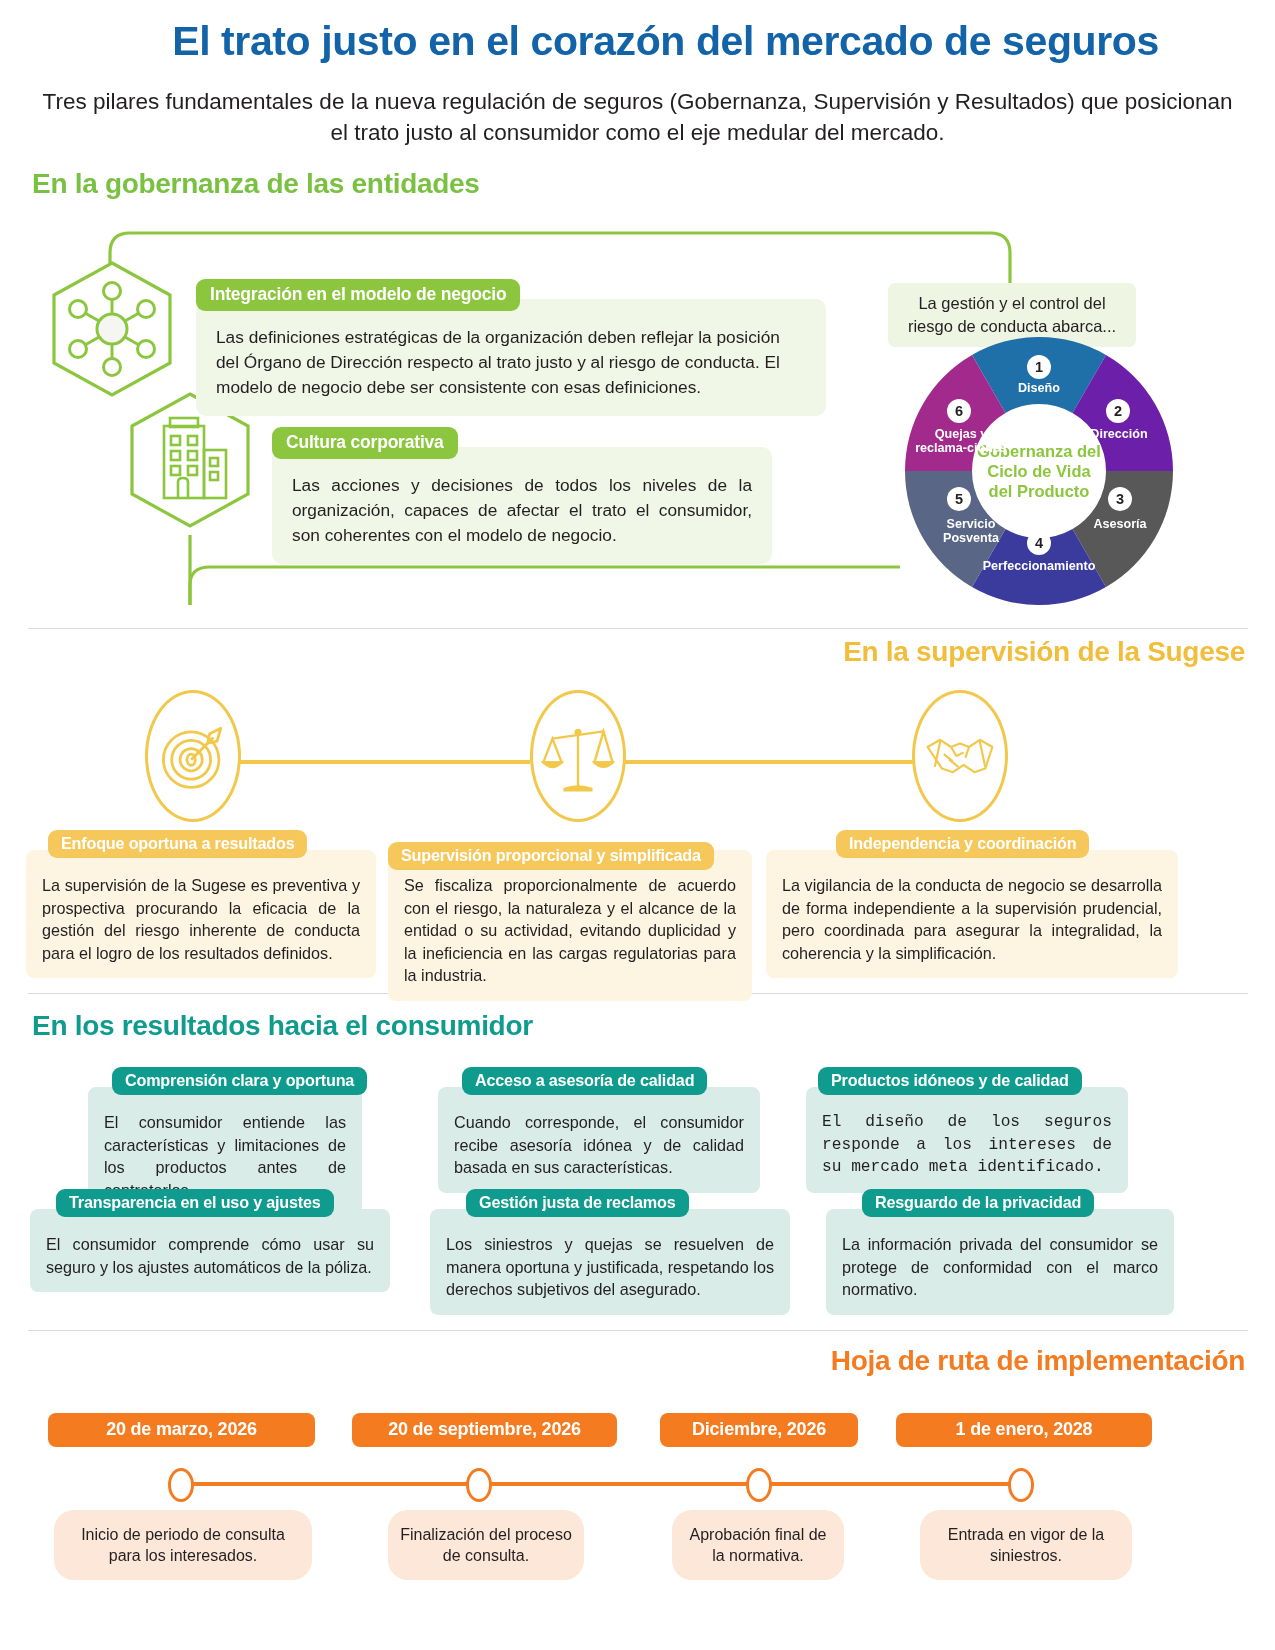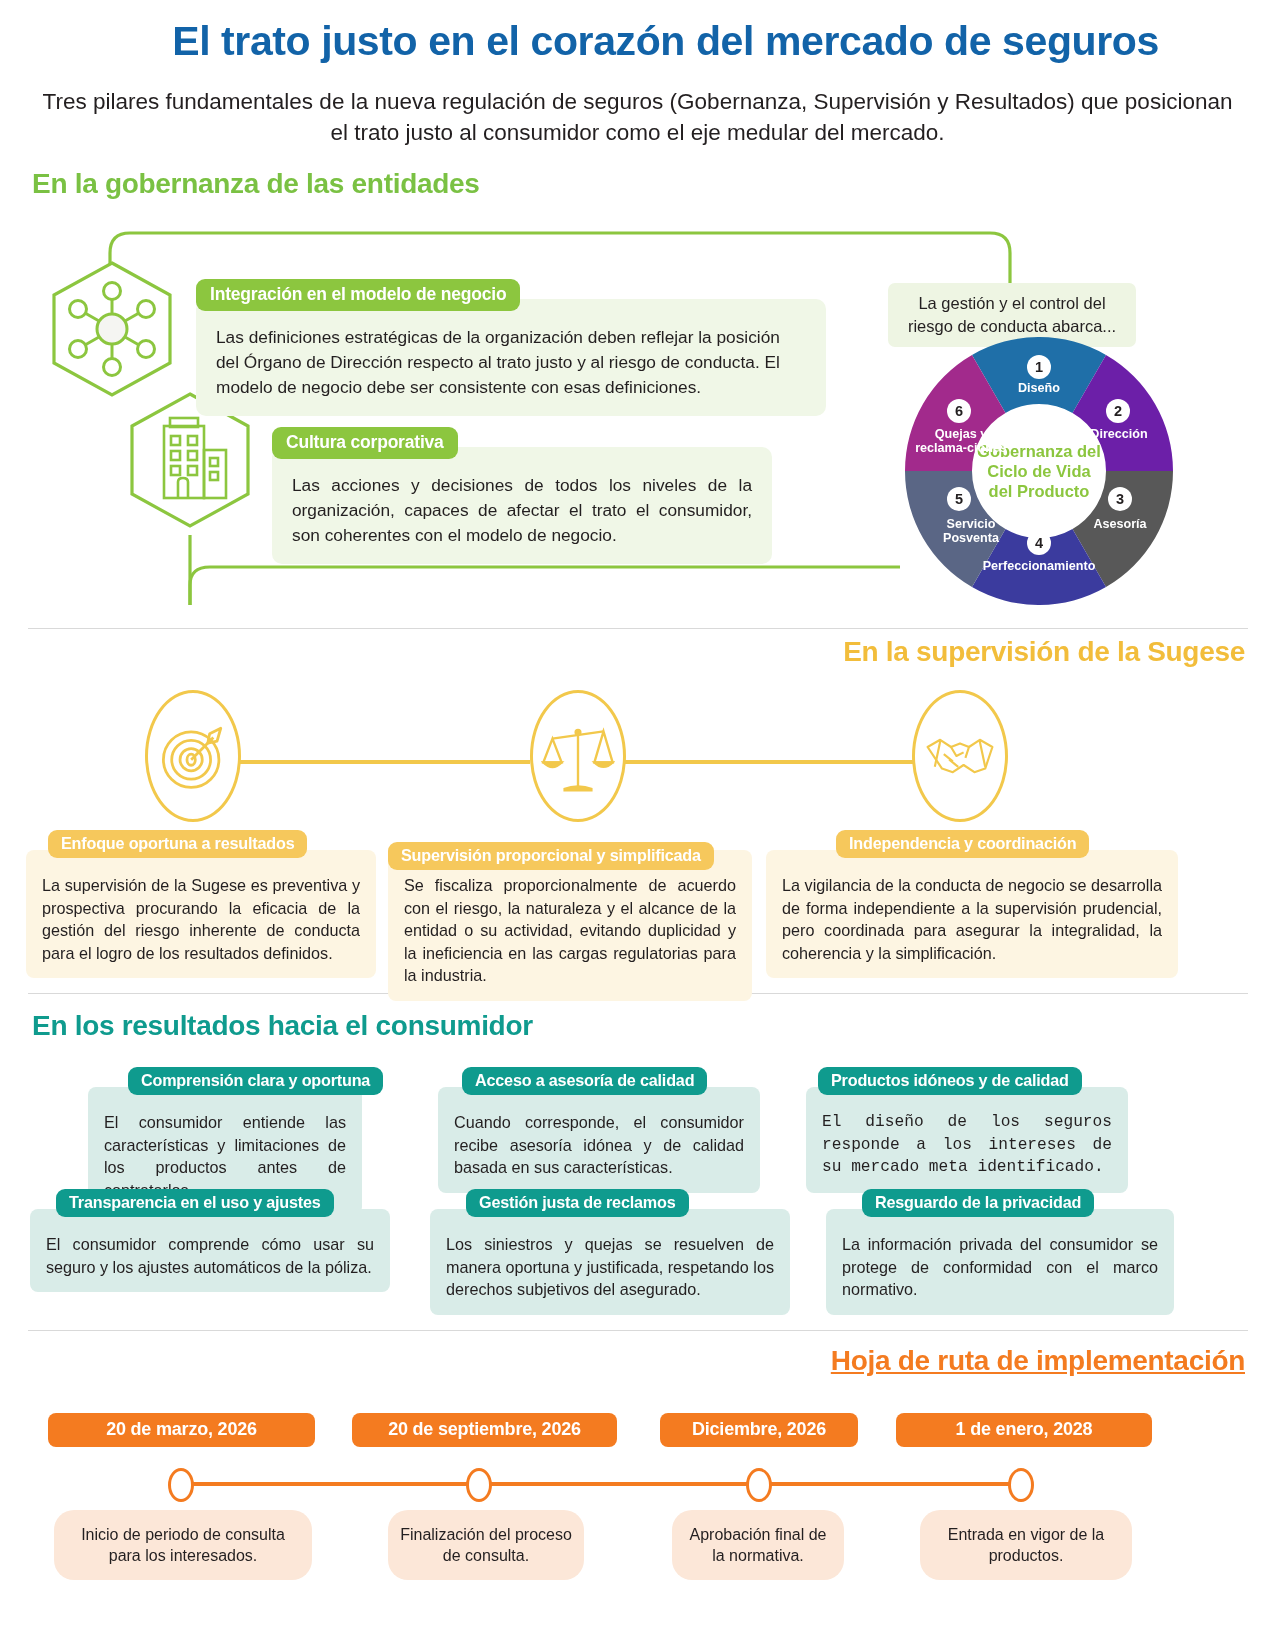--- a/index.html
+++ b/index.html
@@ -24,21 +24,21 @@
     position: absolute; left: 50%; transform: translateX(-50%); top: 86px;
     width: 1190px; text-align: center;
     font-size: 22.5px; line-height: 31px; color: #231f20;
   }
 
   
   .sec-head { position: absolute; font-size: 28px; font-weight: bold; letter-spacing: -0.3px; }
   .sec-head.green  { left: 32px;  top: 168px; color: #7ac143; }
   .sec-head.yellow { right: 30px; top: 636px; color: #f2bd3b; }
   .sec-head.teal   { left: 32px;  top: 1010px; color: #0f9b8e; }
-  .sec-head.orange { right: 30px; top: 1345px; color: #f47b20; text-decoration: underline; }
+  .sec-head.orange { right: 30px; top: 1345px; color: #f47b20; }
 
   .divider { position: absolute; left: 28px; width: 1220px; height: 1px; background: #d9d9d9; }
 
   
   .gov-wrap { position: absolute; left: 0; top: 205px; width: 1275px; height: 415px; }
   .gov-svg { position: absolute; left: 0; top: 0; }
 
   .hexicon { position: absolute; width: 128px; height: 140px; }
 
   .g-chip {
@@ -293,21 +293,21 @@
     <div class="y-chip" style="left:836px; top:140px;">Independencia y coordinación</div>
     <div class="y-box" style="left:766px; top:160px; width:412px;">La vigilancia de la conducta de negocio se desarrolla de forma independiente a la supervisión prudencial, pero coordinada para asegurar la integralidad, la coherencia y la simplificación.</div>
   </div>
 
   <div class="divider" style="top:993px;"></div>
 
   <div class="sec-head teal">En los resultados hacia el consumidor</div>
 
   <div class="con-wrap">
 
-    <div class="t-chip" style="left:112px; top:12px;margin-left:16px;">Comprensión clara y oportuna</div>
+    <div class="t-chip" style="left:112px; top:12px;">Comprensión clara y oportuna</div>
     <div class="t-box" style="left:88px;  top:32px; width:274px;">El consumidor entiende las características y limitaciones de los productos antes de contratarlos.</div>
 
     <div class="t-chip" style="left:462px; top:12px;">Acceso a asesoría de calidad</div>
     <div class="t-box" style="left:438px; top:32px; width:322px;">Cuando corresponde, el consumidor recibe asesoría idónea y de calidad basada en sus características.</div>
 
     <div class="t-chip" style="left:818px; top:12px;">Productos idóneos y de calidad</div>
     <div class="t-box" style="left:806px; top:32px; width:322px;font-family:Liberation Mono, monospace;">El diseño de los seguros responde a los intereses de su mercado meta identificado.</div>
 
     <div class="t-chip" style="left:56px;  top:134px;">Transparencia en el uso y ajustes</div>
     <div class="t-box" style="left:30px;  top:154px; width:360px;">El consumidor comprende cómo usar su seguro y los ajustes automáticos de la póliza.</div>
@@ -333,16 +333,16 @@
     <div class="r-chip" style="left:352px; top:18px; width:265px;">20 de septiembre, 2026</div>
     <div class="r-dot" style="left:466px;"></div>
     <div class="r-box" style="left:388px; top:115px; width:196px;">Finalización del proceso de consulta.</div>
 
     <div class="r-chip" style="left:660px; top:18px; width:198px;">Diciembre, 2026</div>
     <div class="r-dot" style="left:746px;"></div>
     <div class="r-box" style="left:672px; top:115px; width:172px;">Aprobación final de la normativa.</div>
 
     <div class="r-chip" style="left:896px; top:18px; width:256px;">1 de enero, 2028</div>
     <div class="r-dot" style="left:1008px;"></div>
-    <div class="r-box" style="left:920px; top:115px; width:212px;">Entrada en vigor de la productos.</div>
+    <div class="r-box" style="left:920px; top:115px; width:212px;">Entrada en vigor de la siniestros.</div>
   </div>
 
 </div>
 
 </body></html>

